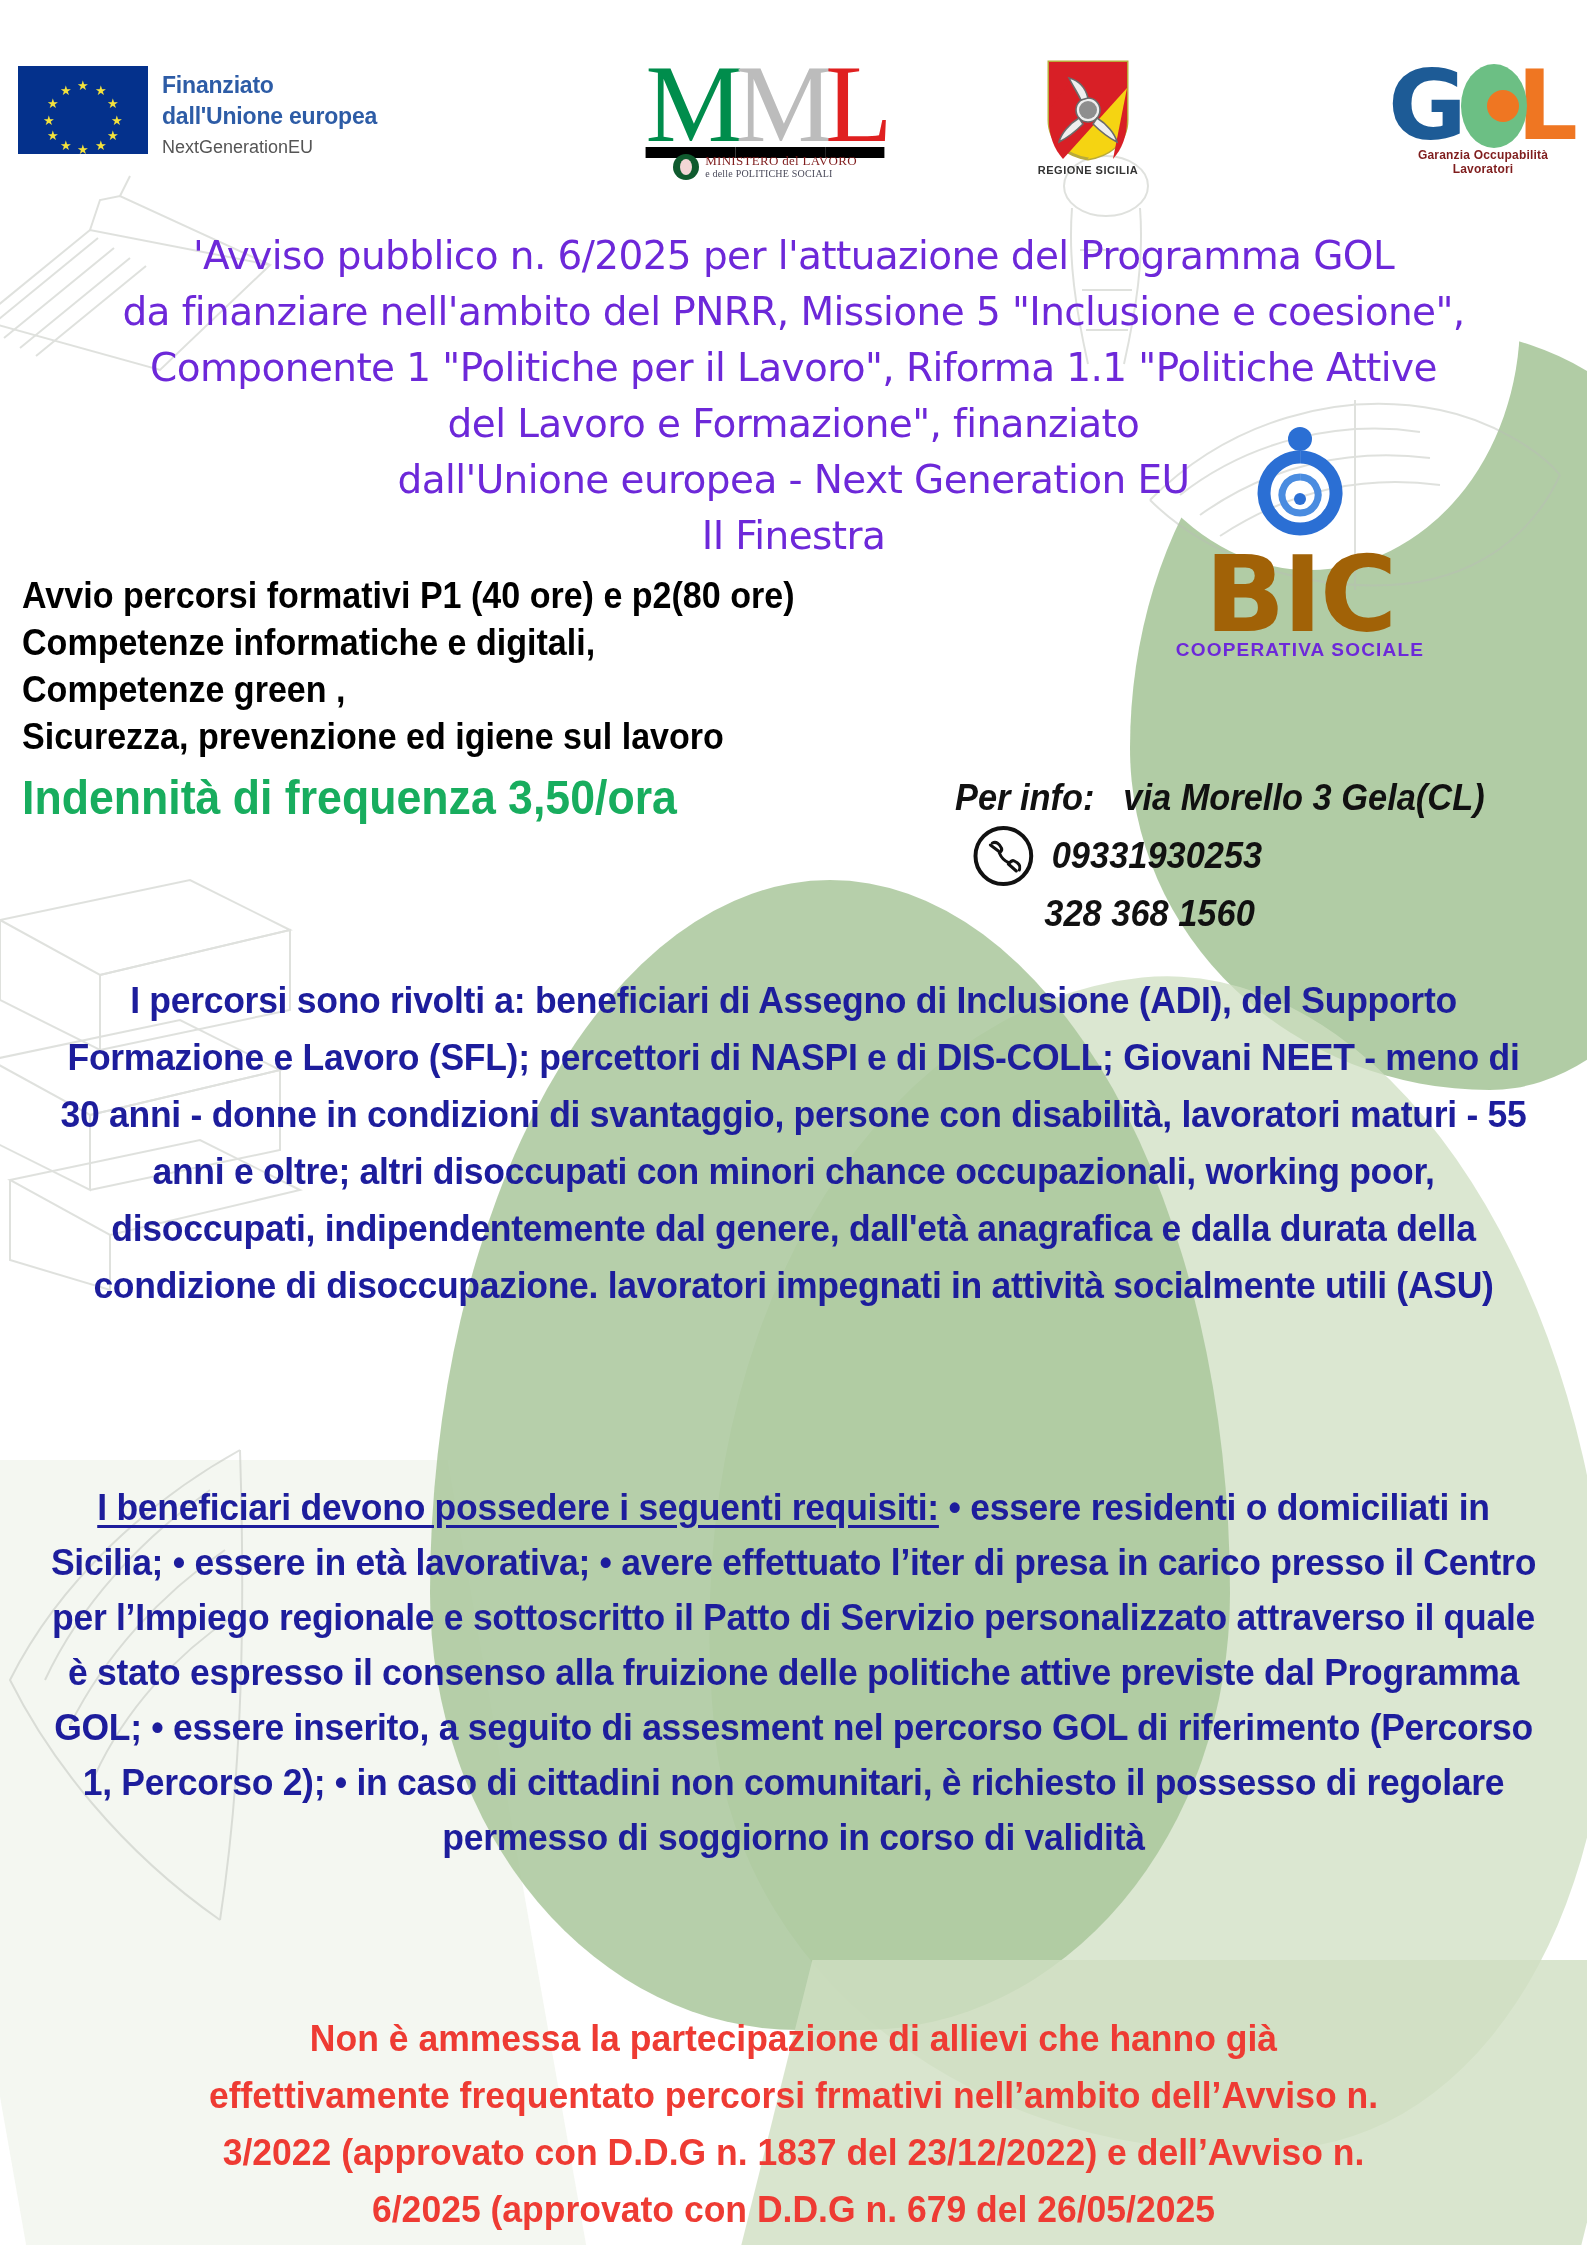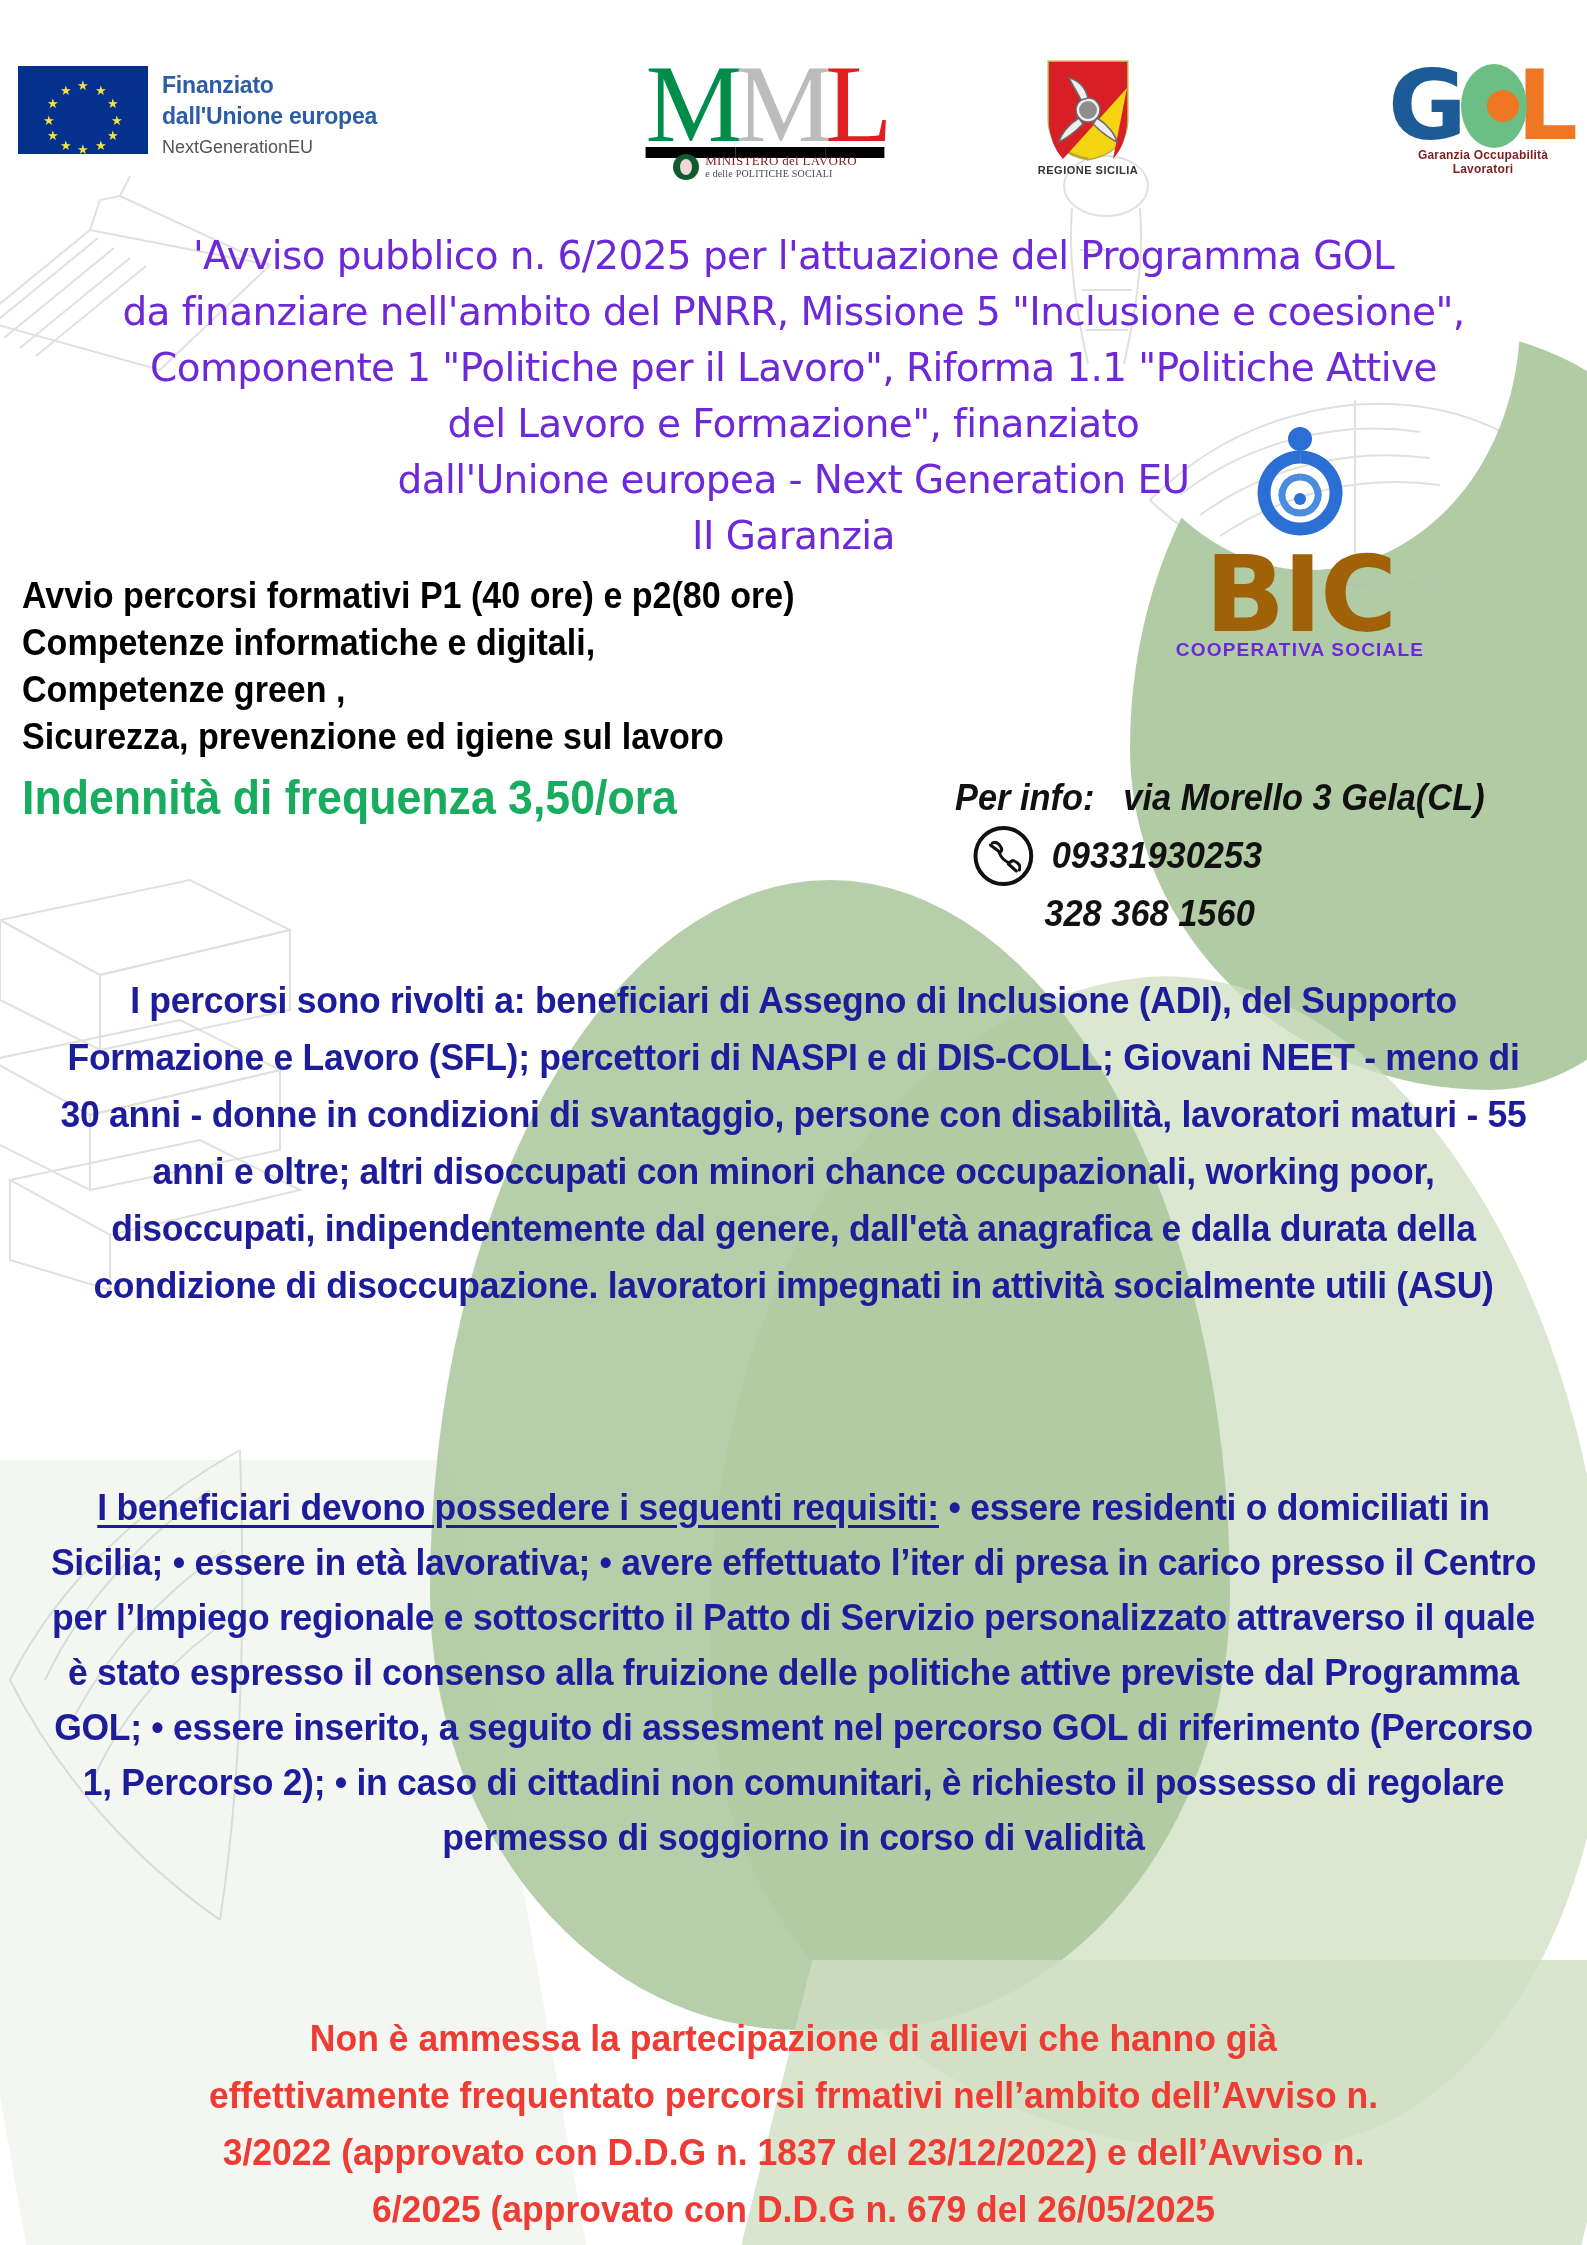--- a/index.html
+++ b/index.html
@@ -308,21 +308,21 @@
   </div>
 
   <div class="content">
 
     <div class="title-block">
       <span class="ln">'Avviso pubblico n. 6/2025 per l'attuazione del Programma GOL</span>
       <span class="ln">da finanziare nell'ambito del PNRR, Missione 5 "Inclusione e coesione",</span>
       <span class="ln">Componente 1 "Politiche per il Lavoro", Riforma 1.1 "Politiche Attive</span>
       <span class="ln">del Lavoro e Formazione", finanziato</span>
       <span class="ln">dall'Unione europea - Next Generation EU</span>
-      <span class="ln">II Garanzia</span>
+      <span class="ln">II Finestra</span>
     </div>
 
     <div class="courses">
       <span class="ln"> Avvio percorsi formativi P1 (40 ore) e p2(80 ore)</span>
       <span class="ln">Competenze informatiche e digitali,</span>
       <span class="ln">Competenze green ,</span>
       <span class="ln">Sicurezza, prevenzione ed igiene sul lavoro</span>
     </div>
 
     <div class="indennita">Indennità di frequenza 3,50/ora</div>

